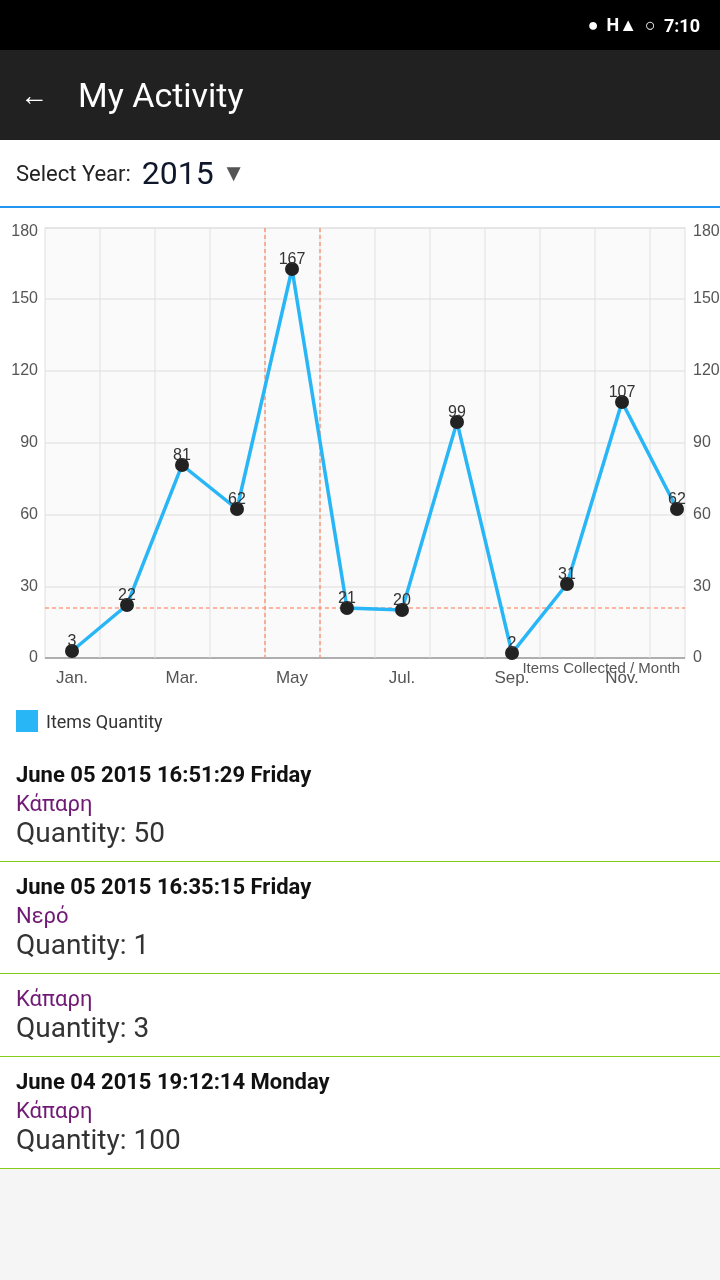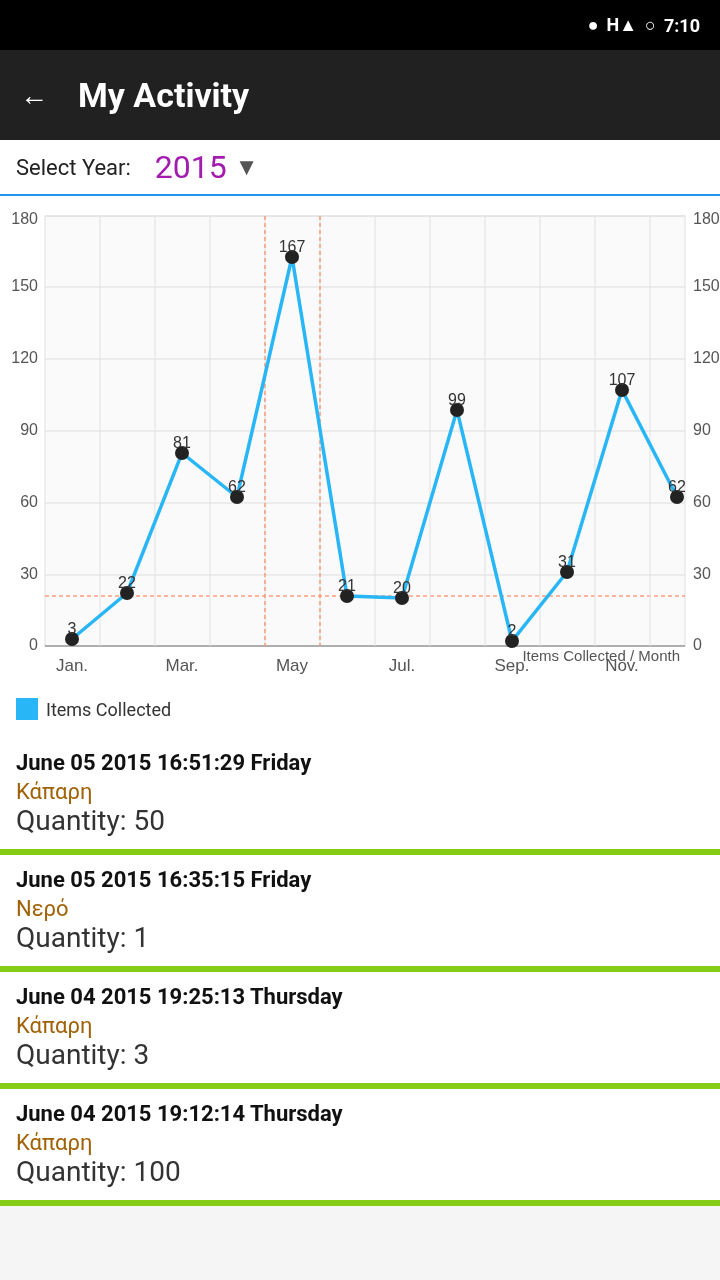--- a/index.html
+++ b/index.html
@@ -24,60 +24,60 @@
     .header {
       width: 720px;
       height: 90px;
       background: #212121;
       display: flex;
       align-items: center;
       padding: 0 20px;
       gap: 30px;
     }
     .back-arrow { color: #fff; font-size: 28px; cursor: pointer; }
-    .header-title { color: #fff; font-size: 34px; font-weight: 700; }
+    .header-title { color: #fff; font-size: 34px; font-weight: 400; }
 
     
     .year-selector {
       width: 720px;
-      height: 56px;
+      height: 68px;
       background: #fff;
       display: flex;
       align-items: center;
       padding: 0 16px;
       border-bottom: 2px solid #2196f3;
     }
     .year-label { font-size: 22px; color: #222; font-weight: 400; }
-    .year-value { font-size: 32px; color: #a21caf; font-weight: 400; margin-left: 24px; }
+    .year-value { font-size: 32px; color: #0f172a; font-weight: 400; margin-left: 11px; }
     .dropdown-arrow { font-size: 24px; color: #555; margin-left: 8px; }
 
     
     .chart-container {
       width: 720px;
       background: #fff;
       padding: 10px 0 10px 0;
       position: relative;
     }
 
     
     .activity-list { background: #f5f5f5; }
     .activity-item {
       background: #fff;
-      border-bottom: 6px solid #84cc16;
+      border-bottom: 1px solid #84cc16;
       padding: 12px 16px;
     }
     .activity-date {
       font-size: 22px;
       font-weight: bold;
       color: #111;
       margin-bottom: 4px;
     }
     .activity-name {
       font-size: 22px;
-      color: #a16207;
+      color: #701a75;
     }
     .activity-quantity {
       font-size: 28px;
       color: #333;
     }
 
     
     .chart-legend {
       display: flex;
       align-items: center;
@@ -197,43 +197,42 @@
     <text x="457" y="199" text-anchor="middle" font-size="16" fill="#333">99</text>
     <text x="512" y="430" text-anchor="middle" font-size="16" fill="#333">2</text>
     <text x="567" y="361" text-anchor="middle" font-size="16" fill="#333">31</text>
     <text x="622" y="179" text-anchor="middle" font-size="16" fill="#333">107</text>
     <text x="677" y="286" text-anchor="middle" font-size="16" fill="#333">62</text>
   </svg>
 
   
   <div class="chart-legend">
     <div class="legend-box"></div>
-    <span class="legend-label">Items Collected</span>
+    <span class="legend-label">Items Quantity</span>
   </div>
 </div>
 
 <div class="activity-list">
 
   <div class="activity-item">
     <div class="activity-date">June 05 2015 16:51:29 Friday</div>
     <div class="activity-name">Κάπαρη</div>
     <div class="activity-quantity">Quantity: 50</div>
   </div>
 
   <div class="activity-item">
     <div class="activity-date">June 05 2015 16:35:15 Friday</div>
     <div class="activity-name">Νερό</div>
     <div class="activity-quantity">Quantity: 1</div>
   </div>
 
   <div class="activity-item">
-    <div class="activity-date">June 04 2015 19:25:13 Thursday</div>
     <div class="activity-name">Κάπαρη</div>
     <div class="activity-quantity">Quantity: 3</div>
   </div>
 
   <div class="activity-item">
-    <div class="activity-date">June 04 2015 19:12:14 Thursday</div>
+    <div class="activity-date">June 04 2015 19:12:14 Monday</div>
     <div class="activity-name">Κάπαρη</div>
     <div class="activity-quantity">Quantity: 100</div>
   </div>
 
 </div>
 
 </body></html>

